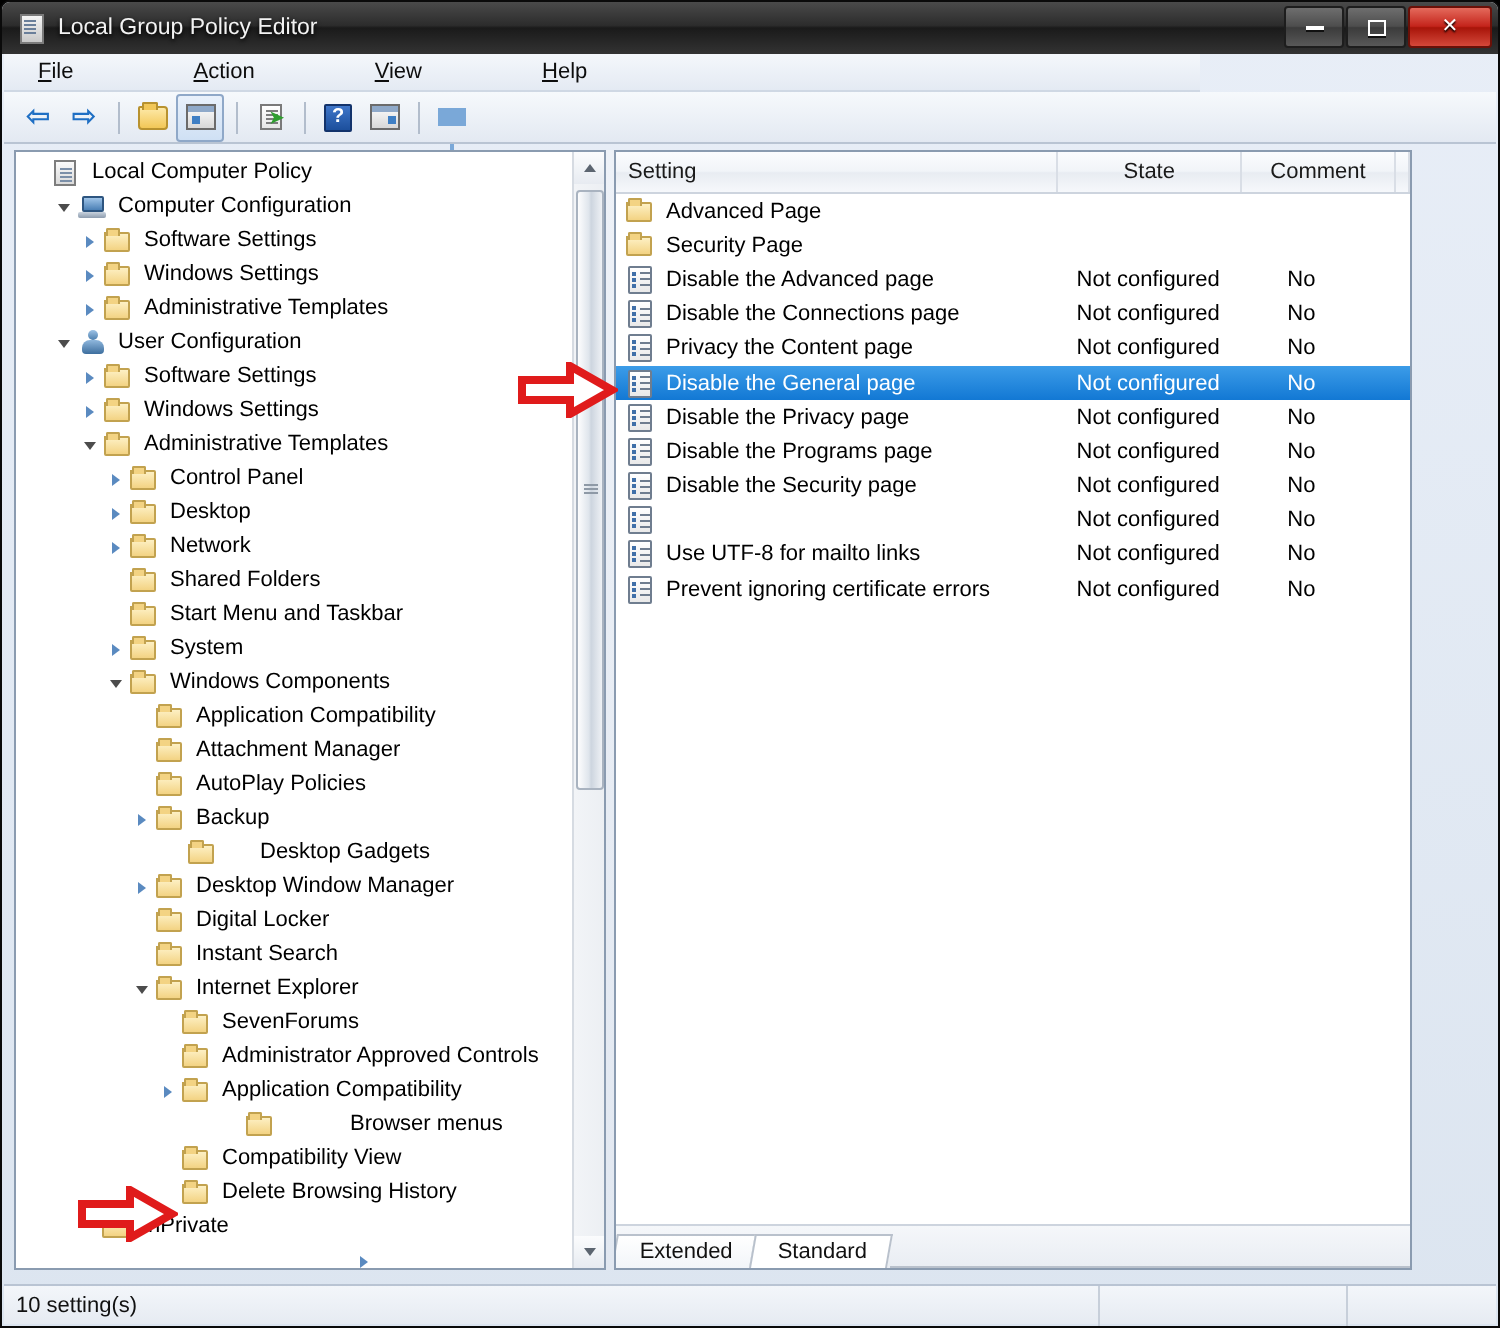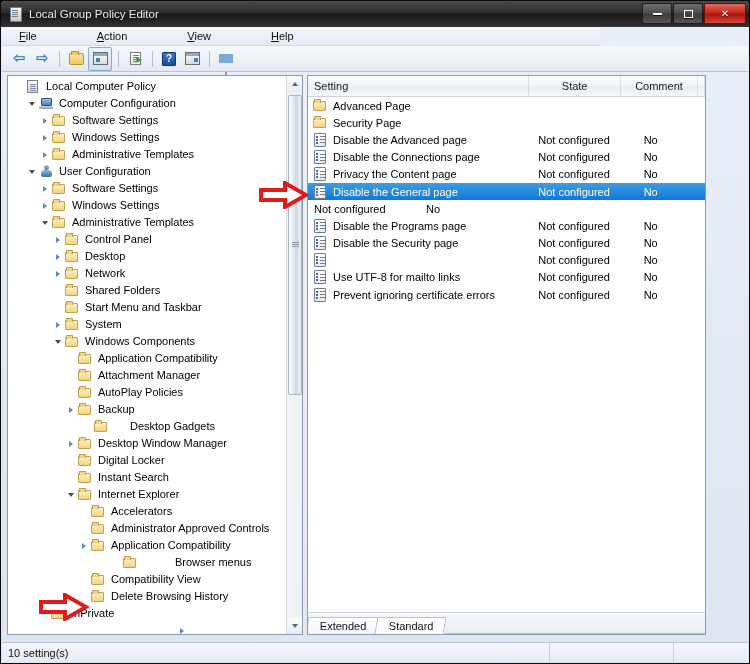--- a/index.html
+++ b/index.html
@@ -571,21 +571,21 @@
             <div class="ticon">
               <span class="folder"></span>
             </div>
             <span class="tlabel">Internet Explorer</span>
           </div>
           <div class="tnode" style="padding-left: 69px;">
             <div class="tw"></div>
             <div class="ticon">
               <span class="folder"></span>
             </div>
-            <span class="tlabel">Accelerators</span>
+            <span class="tlabel">SevenForums</span>
           </div>
           <div class="tnode" style="padding-left: 69px;">
             <div class="tw"></div>
             <div class="ticon">
               <span class="folder"></span>
             </div>
             <span class="tlabel">Administrator Approved Controls</span>
           </div>
           <div class="tnode" style="padding-left: 69px;">
             <div class="tw">
@@ -745,20 +745,33 @@
                   <i class="bl" style="top:8px"></i>
                   <i class="ln" style="top:8.5px"></i>
                 </span>
               </span>
               <span>Disable the General page</span>
             </div>
             <div class="lcell c1">Not configured</div>
             <div class="lcell c2">No</div>
           </div>
           <div class="lrow">
+            <div class="lcell c0">
+              <span class="rowico">
+                <span class="gpico">
+                  <i class="bl" style="top:2px"></i>
+                  <i class="ln" style="top:2.5px"></i>
+                  <i class="bl" style="top:5px"></i>
+                  <i class="ln" style="top:5.5px"></i>
+                  <i class="bl" style="top:8px"></i>
+                  <i class="ln" style="top:8.5px"></i>
+                </span>
+              </span>
+              <span>Disable the Privacy page</span>
+            </div>
             <div class="lcell c1">Not configured</div>
             <div class="lcell c2">No</div>
           </div>
           <div class="lrow">
             <div class="lcell c0">
               <span class="rowico">
                 <span class="gpico">
                   <i class="bl" style="top:2px"></i>
                   <i class="ln" style="top:2.5px"></i>
                   <i class="bl" style="top:5px"></i>

